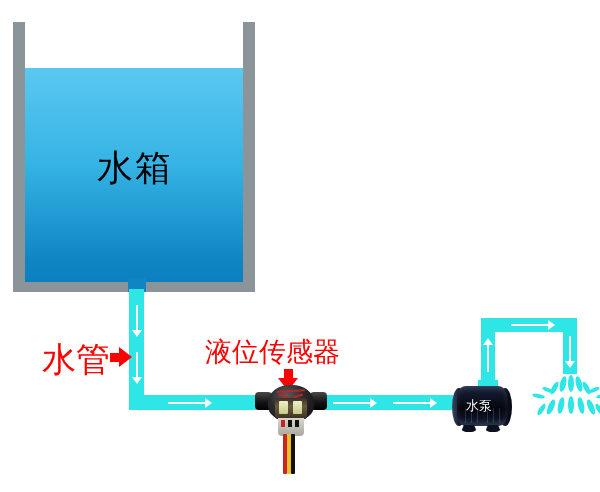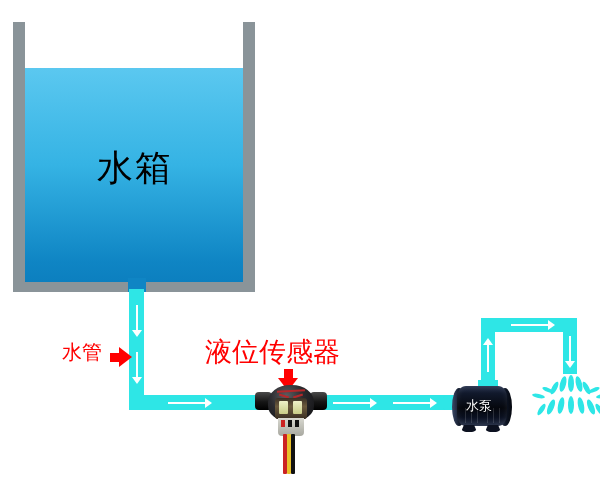--- a/index.html
+++ b/index.html
@@ -128,21 +128,21 @@
       <div class="shaft" style="width:37px;"></div>
         <div class="head"></div>
     </div>
     <div class="farrow right" style="left:393px;top:398px;width:44px;height:10px;">
       <div class="shaft" style="width:37px;"></div>
         <div class="head"></div>
     </div>
   </div>
 
   <div>
-    <div class="callout" style="left:62px;top:342px;font-size:20px;">水管</div>
+    <div class="callout" style="left:42px;top:342px;font-size:34px;">水管</div>
     <div class="red-arrow-right" style="left:110px;top:347px;width:22px;height:20px;">
       <div class="shaft" style="width:11px;"></div>
         <div class="head"></div>
     </div>
   </div>
 
   <div>
     <div class="callout" style="left:205px;top:338px;font-size:27px;">液位传感器</div>
     <div class="red-arrow-down" style="left:278px;top:369px;width:20px;height:22px;">
       <div class="shaft" style="height:11px;"></div>

